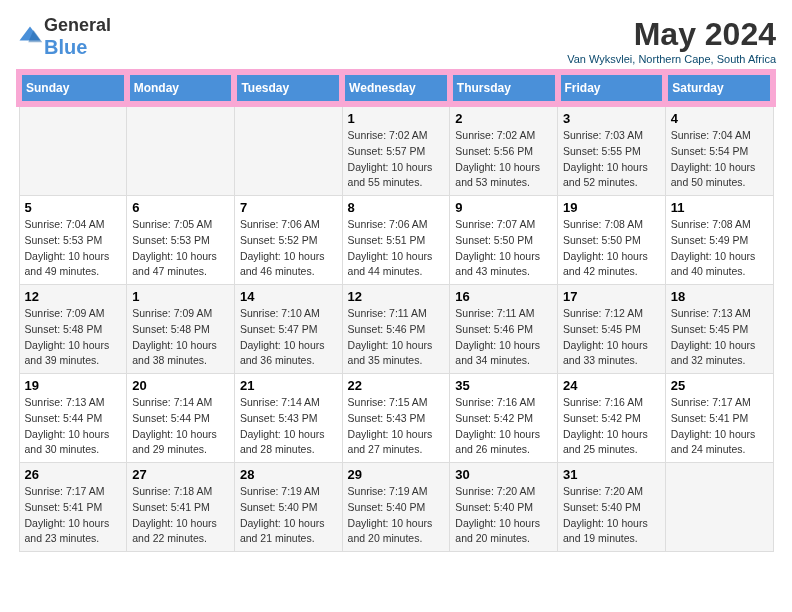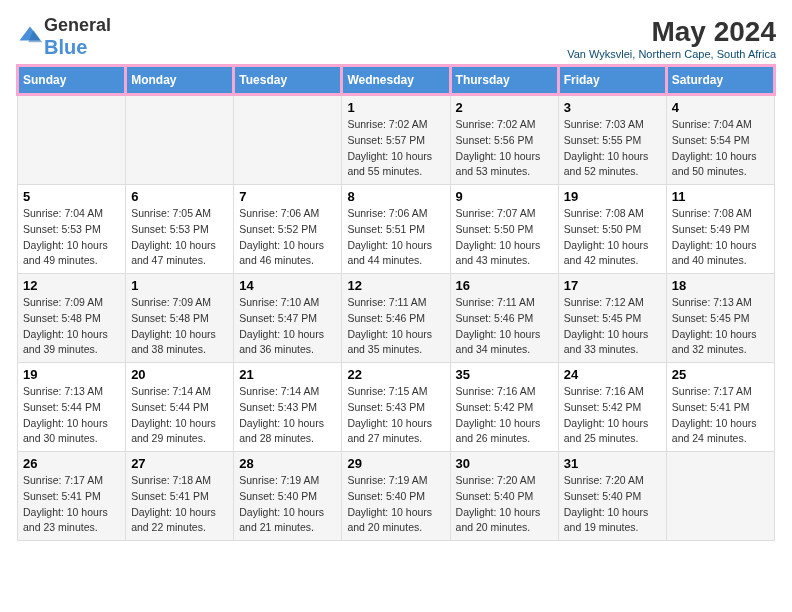--- a/index.html
+++ b/index.html
@@ -33,21 +33,21 @@
       line-height: 1.1;
     }
     .logo-icon {
       width: 28px;
       height: 28px;
     }
     .title-area {
       text-align: right;
     }
     .month-title {
-      font-size: 28px;
+      font-size: 32px;
       font-weight: bold;
       color: #333;
     }
     .subtitle {
       font-size: 11px;
       color: #0c4a6e;
     }
     table {
       width: 100%;
       border-collapse: collapse;
@@ -55,21 +55,21 @@
     }
     thead tr {
       background: #4a90d9;
       color: #fff;
     }
     thead th {
       padding: 6px 4px;
       text-align: left;
       font-size: 12px;
       font-weight: bold;
-      border: 3px solid #f9a8d4;
+      border: 6px solid #f9a8d4;
     }
     tbody tr {
       border-bottom: 1px solid #ccc;
     }
     tbody td {
       vertical-align: top;
       padding: 4px 5px;
       border: 1px solid #ddd;
       width: calc(100% / 7);
       min-height: 80px;

